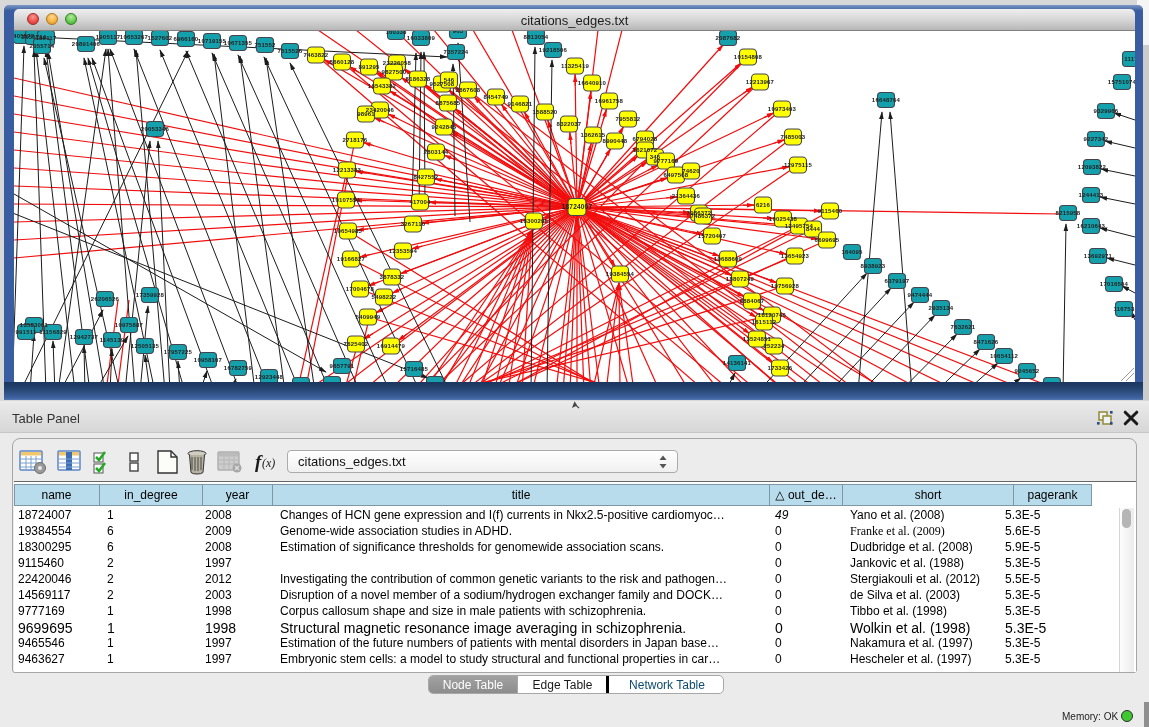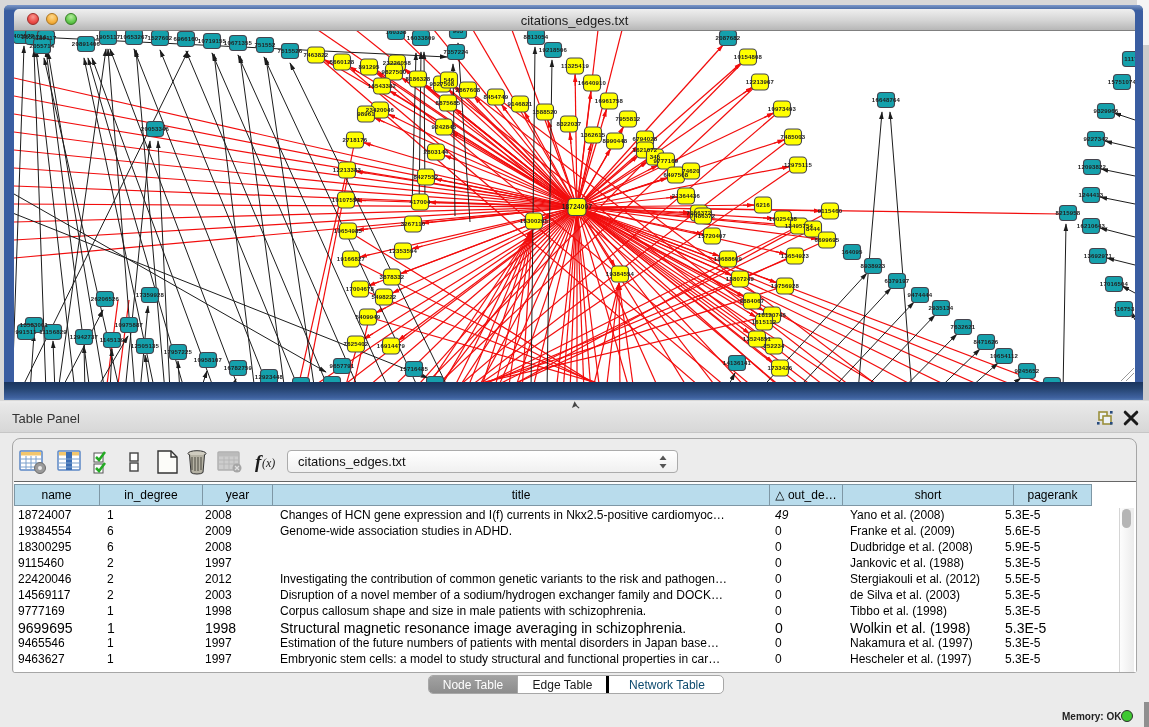--- a/index.html
+++ b/index.html
@@ -721,27 +721,28 @@
     <span style="position:absolute;left:761px;top:1px;font-style:italic;">49</span>
     <span style="position:absolute;left:836px;top:1px;">Yano et al. (2008)</span>
     <span style="position:absolute;left:991px;top:1px;">5.3E‑5</span>
   </div>
 <div style="position:absolute;left:14px;top:523px;width:1082px;height:16px;font-size:12px;color:#000;white-space:nowrap;">
     <span style="position:absolute;left:4px;top:1px;">19384554</span>
     <span style="position:absolute;left:93px;top:1px;">6</span>
     <span style="position:absolute;left:191px;top:1px;">2009</span>
     <span style="position:absolute;left:266px;top:1px;">Genome‑wide association studies in ADHD.</span>
     <span style="position:absolute;left:761px;top:1px;">0</span>
-    <span style="position:absolute;left:836px;top:1px;">Franke et al. (2009)</span>
+    <span style="position:absolute;left:836px;top:1px;font-family:Liberation Serif, serif;">Franke et al. (2009)</span>
     <span style="position:absolute;left:991px;top:1px;">5.6E‑5</span>
   </div>
 <div style="position:absolute;left:14px;top:539px;width:1082px;height:16px;font-size:12px;color:#000;white-space:nowrap;">
     <span style="position:absolute;left:4px;top:1px;">18300295</span>
     <span style="position:absolute;left:93px;top:1px;">6</span>
     <span style="position:absolute;left:191px;top:1px;">2008</span>
+    <span style="position:absolute;left:266px;top:1px;">Estimation of significance thresholds for genomewide association scans.</span>
     <span style="position:absolute;left:761px;top:1px;">0</span>
     <span style="position:absolute;left:836px;top:1px;">Dudbridge et al. (2008)</span>
     <span style="position:absolute;left:991px;top:1px;">5.9E‑5</span>
   </div>
 <div style="position:absolute;left:14px;top:555px;width:1082px;height:16px;font-size:12px;color:#000;white-space:nowrap;">
     <span style="position:absolute;left:4px;top:1px;">9115460</span>
     <span style="position:absolute;left:93px;top:1px;">2</span>
     <span style="position:absolute;left:191px;top:1px;">1997</span>
     <span style="position:absolute;left:761px;top:1px;">0</span>
     <span style="position:absolute;left:836px;top:1px;">Jankovic et al. (1988)</span>
@@ -801,14 +802,14 @@
     <span style="position:absolute;left:836px;top:1px;">Hescheler et al. (1997)</span>
     <span style="position:absolute;left:991px;top:1px;">5.3E‑5</span>
   </div>
 
 <div style="position:absolute;left:428px;top:675px;width:296px;height:19px;border:1px solid #a7a7a7;border-radius:5px;background:#ffffff;font-size:12px;overflow:hidden;">
 <div style="position:absolute;left:0;top:0;width:89px;height:19px;background:linear-gradient(#a2a2a2,#8a8a8a);color:#fff;text-align:center;line-height:18px;border-right:1px solid #a7a7a7;">Node Table</div>
 <div style="position:absolute;left:90px;top:0;width:90px;height:19px;color:#1a1a1a;text-align:center;line-height:18px;border-right:3px solid #000000;">Edge Table</div>
 <div style="position:absolute;left:181px;top:0;width:114px;height:19px;color:#0c4a6e;text-align:center;line-height:18px;">Network Table</div>
 </div>
 
-<div style="position:absolute;left:1062px;top:711px;font-size:10px;color:#222;font-weight:bold;">Memory: OK</div>
+<div style="position:absolute;left:1062px;top:711px;font-size:10px;color:#222;">Memory: OK</div>
 <div style="position:absolute;left:1121px;top:710px;width:12px;height:12px;border-radius:50%;background:#3ec832;border:1.5px solid #2d2d2d;"></div>
 <div style="position:absolute;left:1144px;top:702px;width:5px;height:25px;background:#8f8f8f;"></div>
 </body></html>

